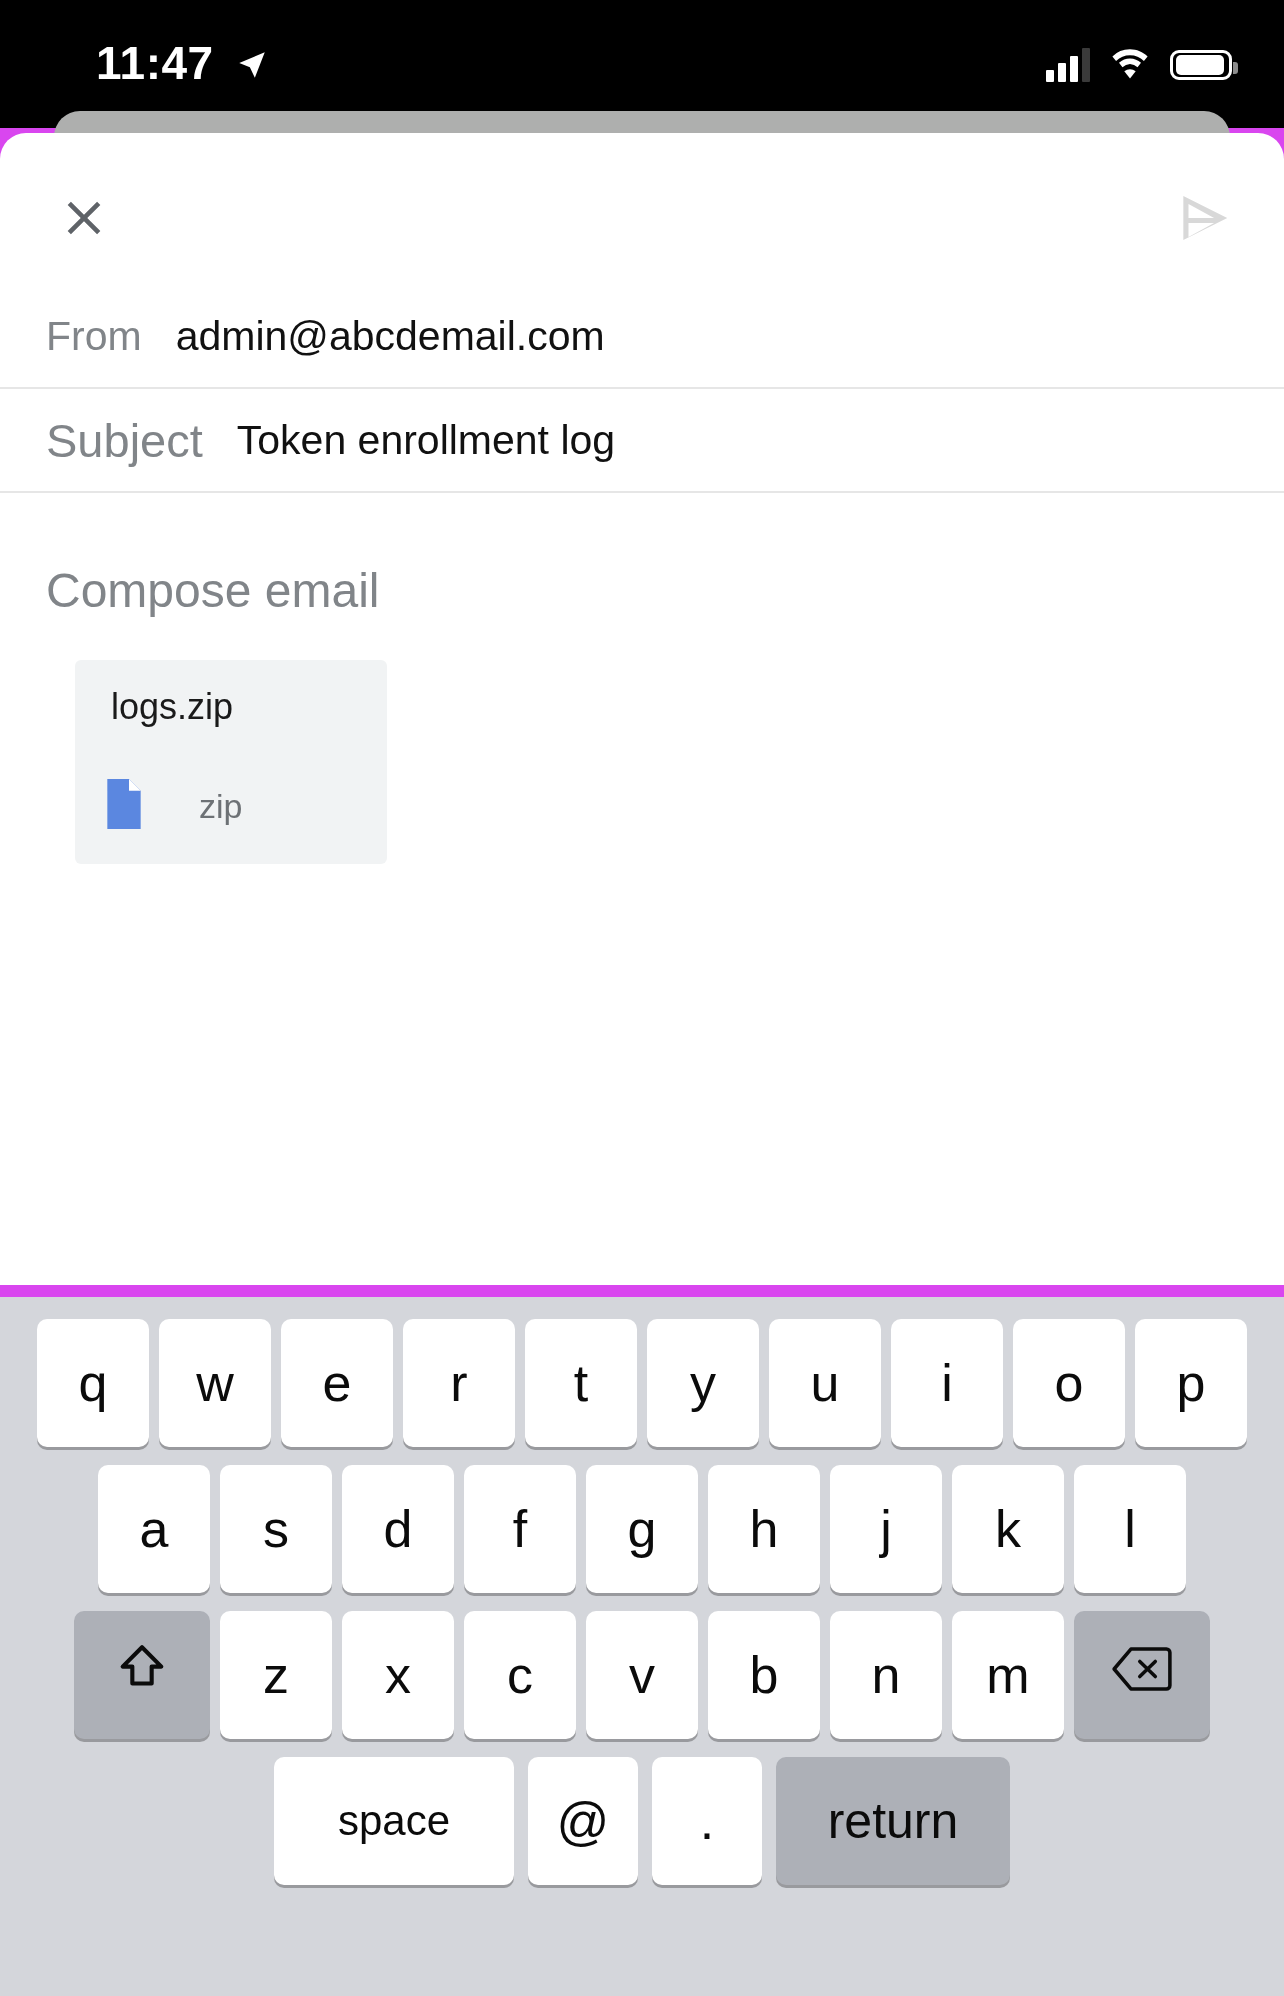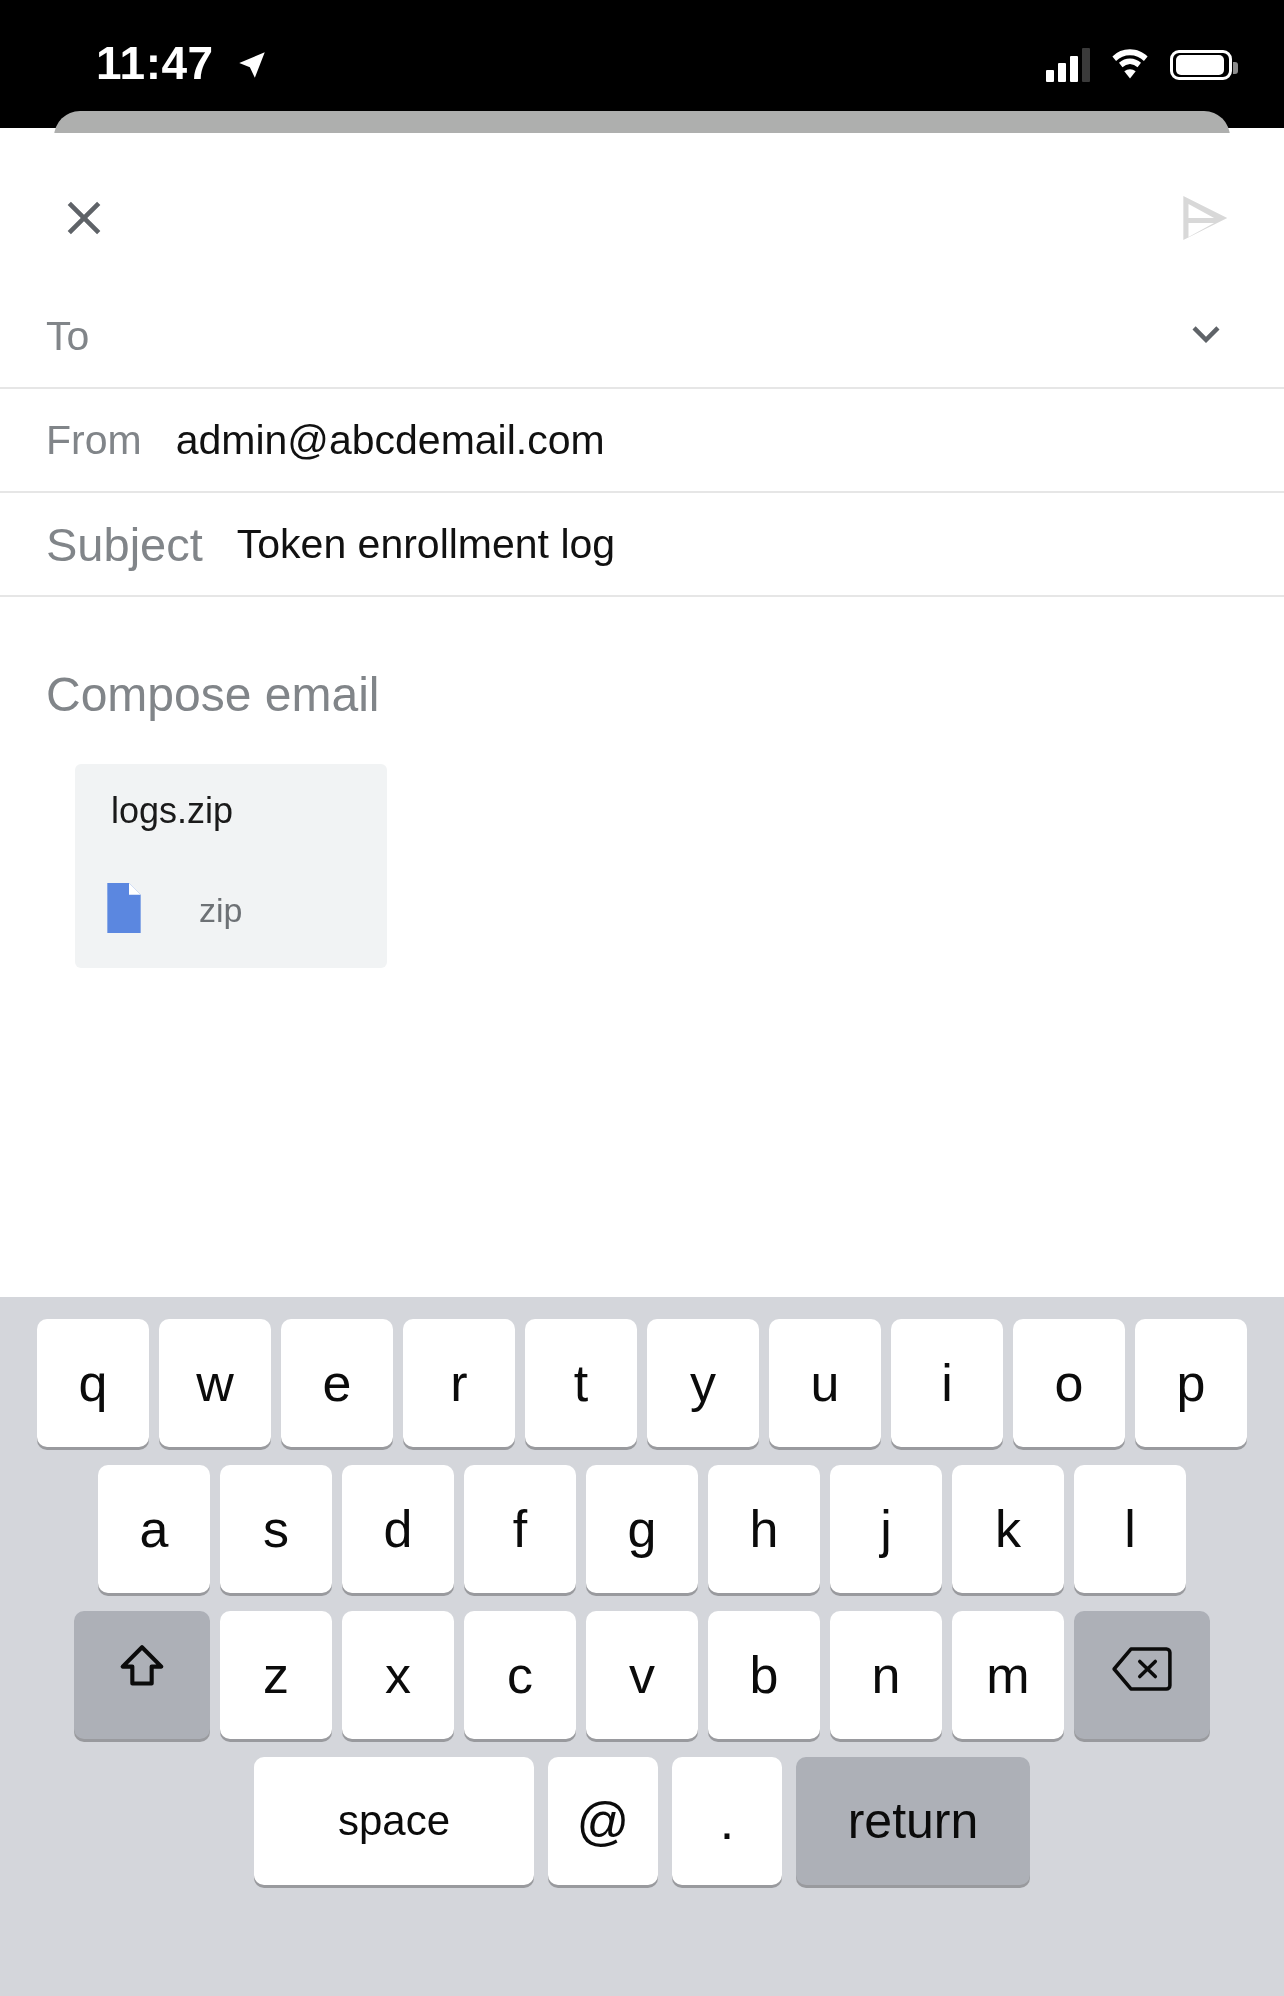--- a/index.html
+++ b/index.html
@@ -2,21 +2,21 @@
 <html><head>
 <meta charset="utf-8">
 <style>
   * { margin:0; padding:0; box-sizing:border-box; }
   html, body {
     width:1284px; height:1996px;
     background:#000;
     font-family:"Liberation Sans", sans-serif;
     overflow:hidden;
   }
-  #screen { position:relative; width:1284px; height:1996px; background:#ffffff; }
+  #screen { position:relative; width:1284px; height:1996px; background:#d946ef; }
 
   
   .status-bar{
     position:absolute; top:0; left:0; width:1284px; height:128px;
     background:#000; color:#fff;
   }
   .status-time{
     position:absolute; left:96px; top:36px;
     font-size:46px; font-weight:600; letter-spacing:0.5px; color:#fff;
   }
@@ -113,21 +113,21 @@
     display:flex; align-items:center; justify-content:center;
     background:#fff; border-radius:10px;
     box-shadow:0 3px 0 rgba(0,0,0,.28);
     font-size:52px; color:#0b0b0b; cursor:pointer; user-select:none;
   }
   .key.letter{ width:112px; height:128px; }
   .key.wide{ background:#adb0b7; }
   .key.shift{ width:136px; height:128px; }
   .key.backspace{ width:136px; height:128px; }
   .key.num123{ width:240px; height:128px; font-size:42px; }
-  .key.space{ width:280px; height:128px; font-size:42px; }
+  .key.space{ width:240px; height:128px; font-size:42px; }
   .key.at{ width:110px; height:128px; }
   .key.dot{ width:110px; height:128px; }
   .key.return{ width:234px; height:128px; font-size:50px; }
   .krow.r1{ padding:0 8px; }
   .krow.r2{ padding:0 60px; }
   .krow.r3{ padding:0 8px; }
   .krow.r4{ padding:0 14px; }
 </style>
 </head>
 <body>
@@ -175,30 +175,20 @@
       </button>
       <button class="icon-btn btn-send">
         <span>
           <svg width="62" height="62" viewBox="0 0 24 24">
             <path d="M4 3.5v17l17-8.5L4 3.5zm2 3.1l9.9 5.4H6V6.6zm0 7.3h9.9L6 19.4v-5.5z" fill="#d8d8d8"></path>
           </svg>
         </span>
       </button>
     </div>
 
-    <div class="field-row">
-      <span class="field-placeholder">To</span>
-      <span class="chevron-wrap">
-        <span>
-          <svg width="54" height="54" viewBox="0 0 24 24">
-            <path d="M7.4 8.6L12 13.2l4.6-4.6L18 10l-6 6-6-6z" fill="#5f6368"></path>
-          </svg>
-        </span>
-      </span>
-    </div>
 
     <div class="field-row">
       <span class="field-label">From</span>
       <span class="field-value">admin@abcdemail.com</span>
     </div>
 
     <div class="field-row">
       <span class="field-label big">Subject</span>
       <span class="field-value">Token enrollment log</span>
     </div>

